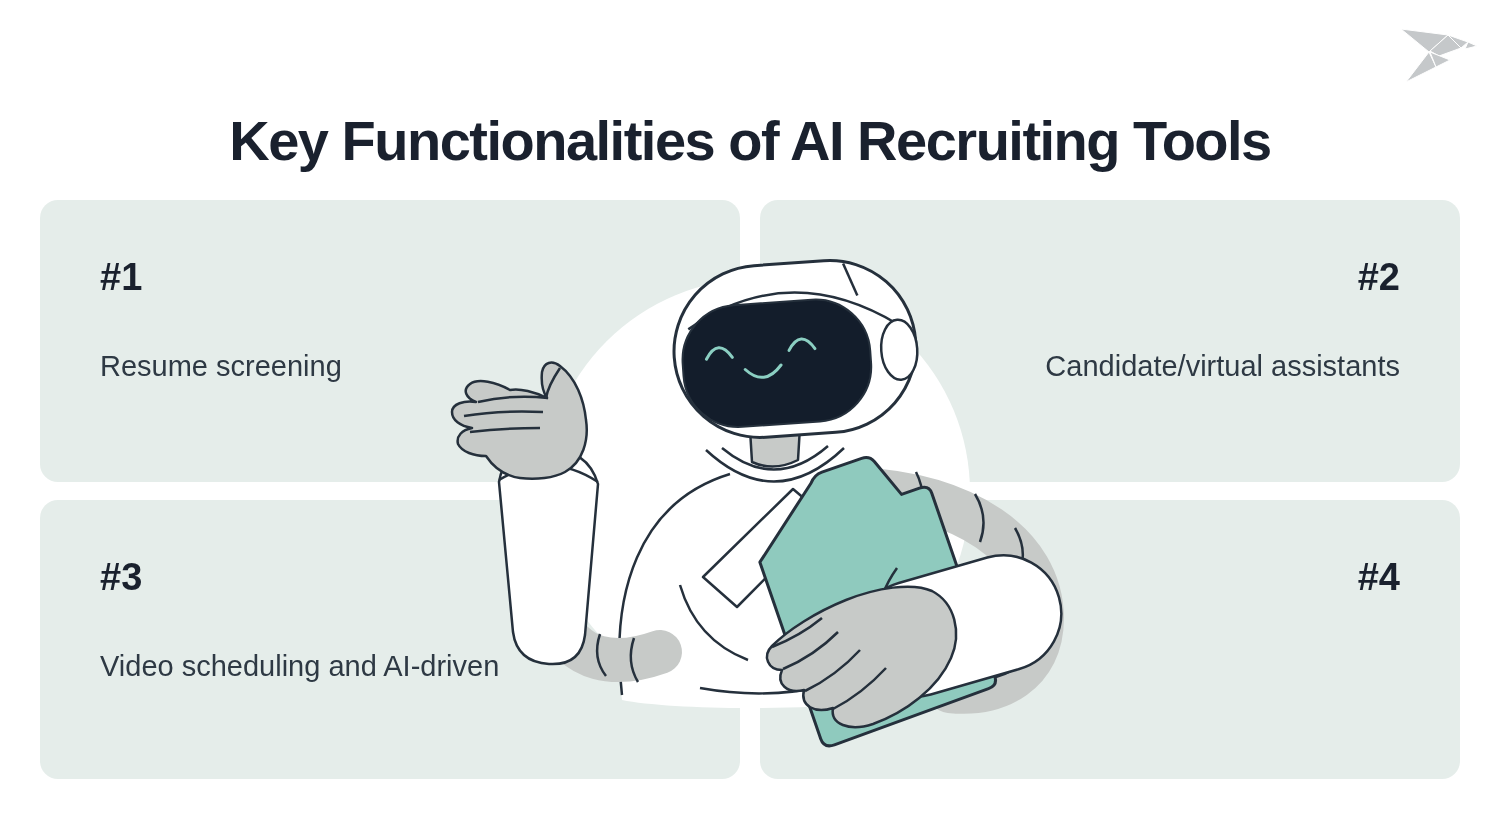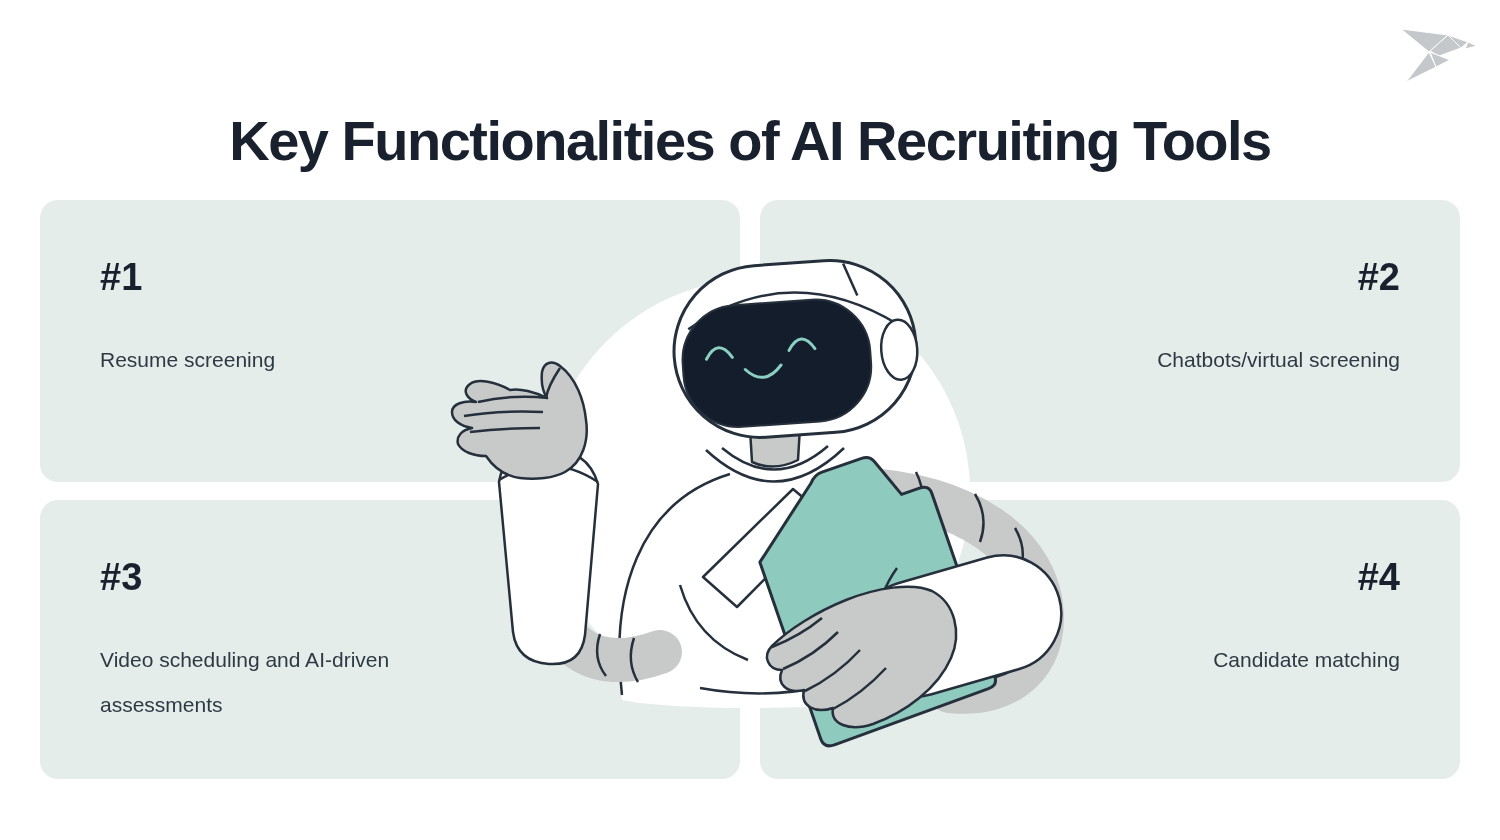--- a/index.html
+++ b/index.html
@@ -14,21 +14,21 @@
   .logo{position:absolute;left:1398px;top:16px;width:88px;height:74px;}
   .card{position:absolute;background:#E5EDEA;border-radius:18px;}
   .card-1{left:40px;top:200px;width:700px;height:282px;}
   .card-2{left:760px;top:200px;width:700px;height:282px;}
   .card-3{left:40px;top:500px;width:700px;height:279px;}
   .card-4{left:760px;top:500px;width:700px;height:279px;}
   .card .num{
     position:absolute;top:56px;font-size:38px;font-weight:800;color:#1A212E;
   }
   .card .label{
-    position:absolute;top:137px;font-size:21px;color:#2E3944;line-height:45px;
+    position:absolute;top:144px;font-size:29px;color:#2E3944;line-height:45px;
   }
   .card .label span{display:block;}
   .align-left .num,.align-left .label{left:60px;text-align:left;}
   .align-right .num,.align-right .label{right:60px;text-align:right;}
   .robot{position:absolute;left:430px;top:240px;width:650px;height:510px;}
 </style>
 </head>
 <body>
 
 <div class="page">
@@ -50,37 +50,35 @@
     <div class="num">#1</div>
     <div class="label">
       <span>Resume screening</span>
       <span></span>
     </div>
   </div>
 
   <div class="card card-2 align-right">
     <div class="num">#2</div>
     <div class="label">
-      <span>Chatbots/virtual screening</span>
+      <span>Candidate/virtual assistants</span>
       <span></span>
     </div>
   </div>
 
   <div class="card card-3 align-left">
     <div class="num">#3</div>
     <div class="label">
       <span>Video scheduling and AI-driven</span>
-      <span>assessments</span>
     </div>
   </div>
 
   <div class="card card-4 align-right">
     <div class="num">#4</div>
     <div class="label">
-      <span>Candidate matching</span>
     </div>
   </div>
 
   <svg class="robot" viewBox="430 240 650 510">
 
     <circle cx="757" cy="492" r="213" fill="#ffffff"></circle>
 
     <g>
       <path d="M 855 490 C 965 495 1040 545 1041 618 C 1041 672 998 695 950 690" fill="none" stroke="#C7CAC8" stroke-width="46" stroke-linecap="round"></path>
       <path d="M 916 472 Q 928 496 919 520" fill="none" stroke="#25303C" stroke-width="2.5"></path>

